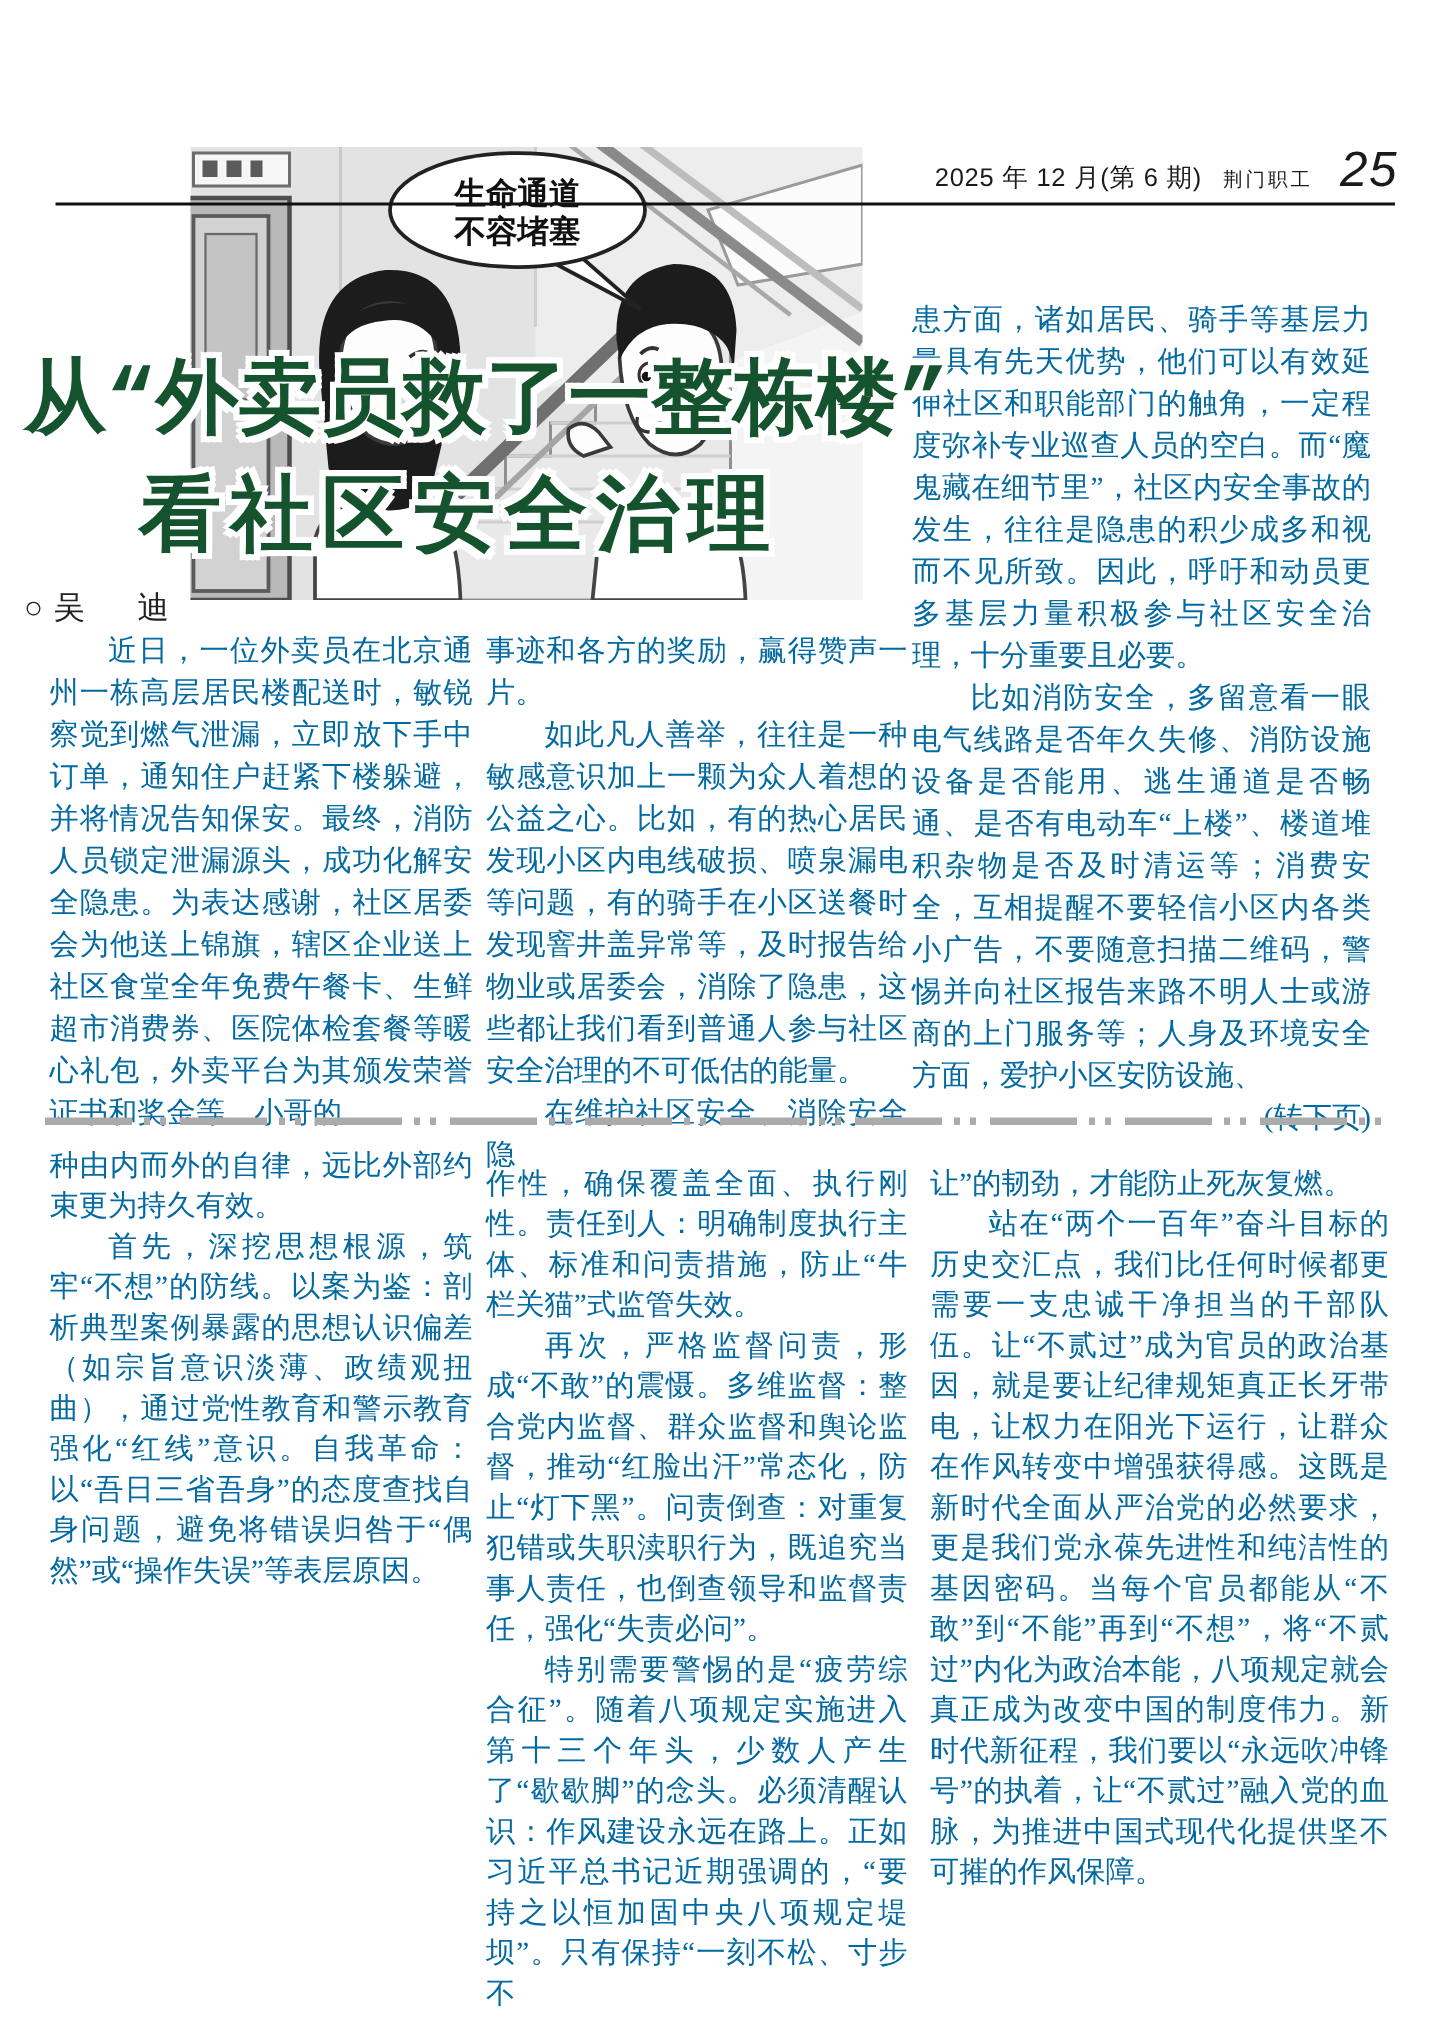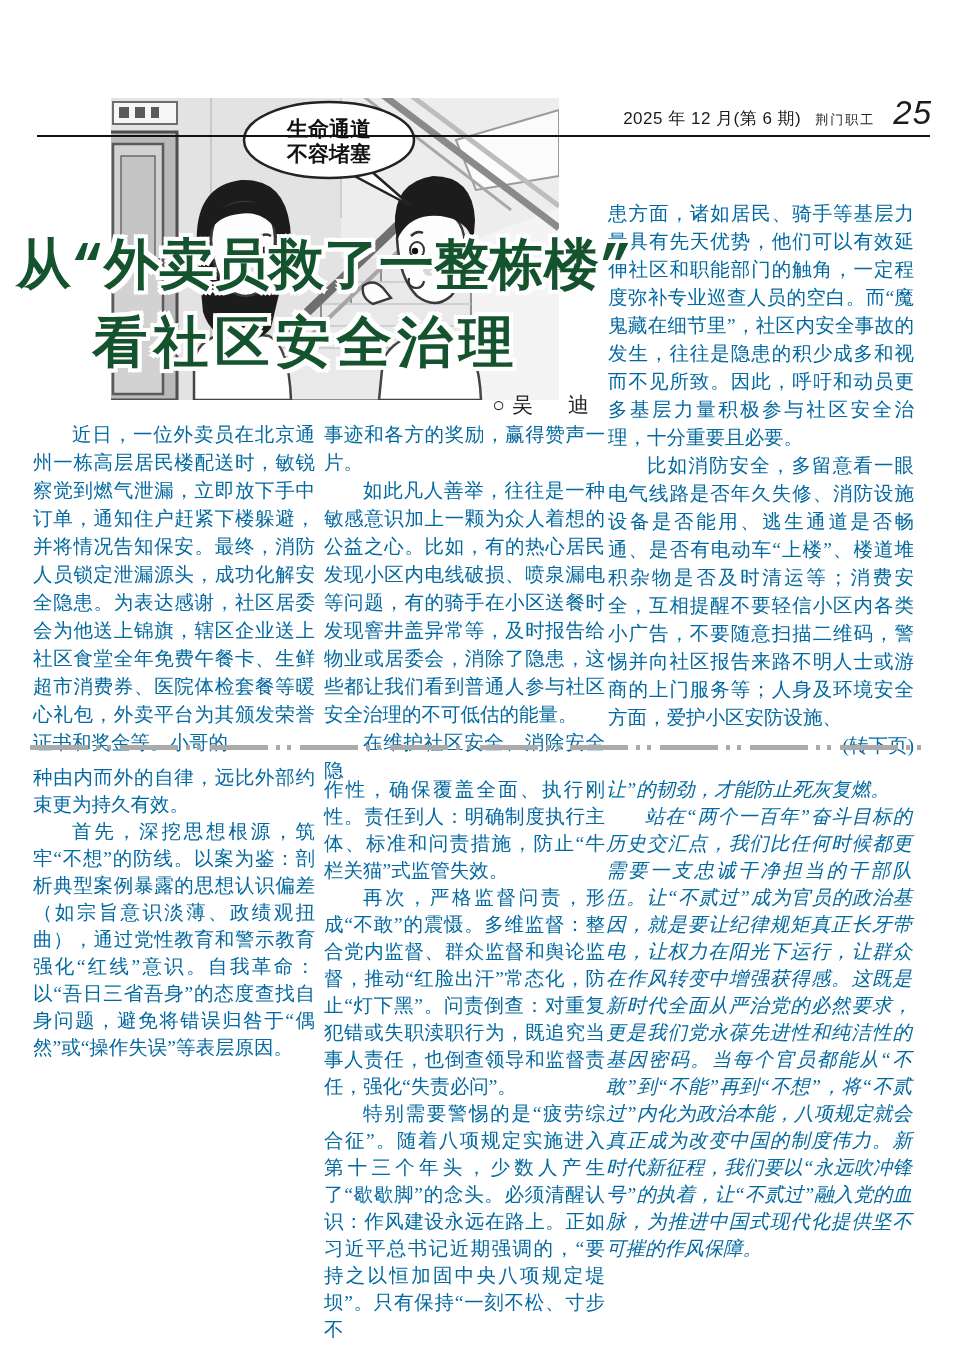--- a/index.html
+++ b/index.html
@@ -15,55 +15,55 @@
     font-family:"Liberation Sans","DejaVu Sans",sans-serif;
   }
   .header .issue{font-size:17px;letter-spacing:.5px;}
   .header .journal{font-size:13px;letter-spacing:2px;}
   .header .pageno{font-size:33px;font-style:italic;letter-spacing:1px;margin-left:4px;}
   .rule{
     position:absolute;top:135px;left:37px;width:893px;height:2px;background:#111;z-index:4;
   }
   
   .illu{
-    position:absolute;left:111px;top:98px;width:448px;height:302px;z-index:1;
+    position:absolute;left:127px;top:98px;width:448px;height:302px;z-index:1;
   }
   .illu svg{display:block;}
   
   .title{
     position:absolute;left:16px;top:238px;width:580px;z-index:3;
     text-align:center;font-family:Liberation Mono, monospace;
     font-weight:900;color:#14532d;
     text-shadow:
       -4px -4px 0 #fff, 4px -4px 0 #fff, -4px 4px 0 #fff, 4px 4px 0 #fff,
       -4px 0 0 #fff, 4px 0 0 #fff, 0 -4px 0 #fff, 0 4px 0 #fff,
       -2px -2px 0 #fff, 2px 2px 0 #fff;
   }
   .title .l1{font-size:55px;line-height:1.12;letter-spacing:0px;white-space:nowrap;}
   .title .l2{font-size:55px;line-height:1.12;letter-spacing:6px;margin-top:16px;}
   .author{
-    position:absolute;left:16px;top:391px;width:580px;z-index:3;text-align:right;
+    position:absolute;left:16px;top:391px;width:580px;z-index:3;text-align:left;
     font-size:21px;letter-spacing:7px;color:#222;
   }
   
   .col{
     position:absolute;font-size:19.5px;color:#0369a1;
     text-align:justify;word-break:break-all;
   }
   .top .col{line-height:28px;}
   .bottom .col{line-height:27px;}
   .col p{margin:0;}
   .col p.indent{text-indent:2em;}
   .turn-note{float:right;}
   .colA1{left:33px;top:421px;width:282px;height:309px;}
   .colA2{left:324px;top:421px;width:281px;height:309px;}
   .colA3{left:608px;top:200px;width:306px;height:533px;}
   .colB1{left:33px;top:764px;width:282px;height:488px;}
   .colB2{left:324px;top:776px;width:281px;height:488px;}
-  .colB3{left:606px;top:776px;width:306px;height:488px;font-style:italic;}
+  .colB3{left:620px;top:776px;width:306px;height:488px;}
   
   .divider{
     position:absolute;left:30px;top:745px;width:900px;height:5px;
     background:repeating-linear-gradient(90deg,
       #ababab 0 58px, transparent 58px 66px,
       #ababab 66px 70px, transparent 70px 77px,
       #ababab 77px 81px, transparent 81px 90px);
   }
 </style>
 </head>

